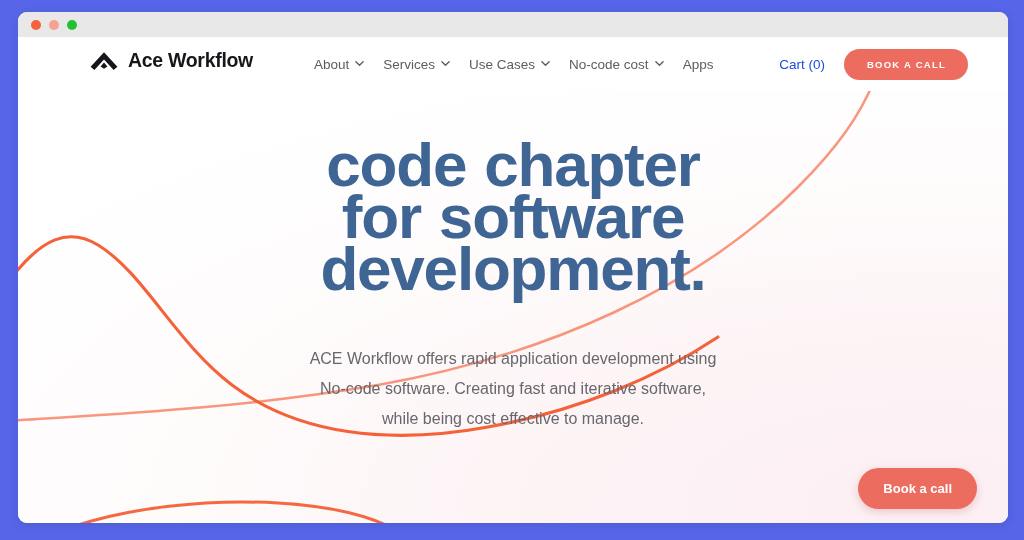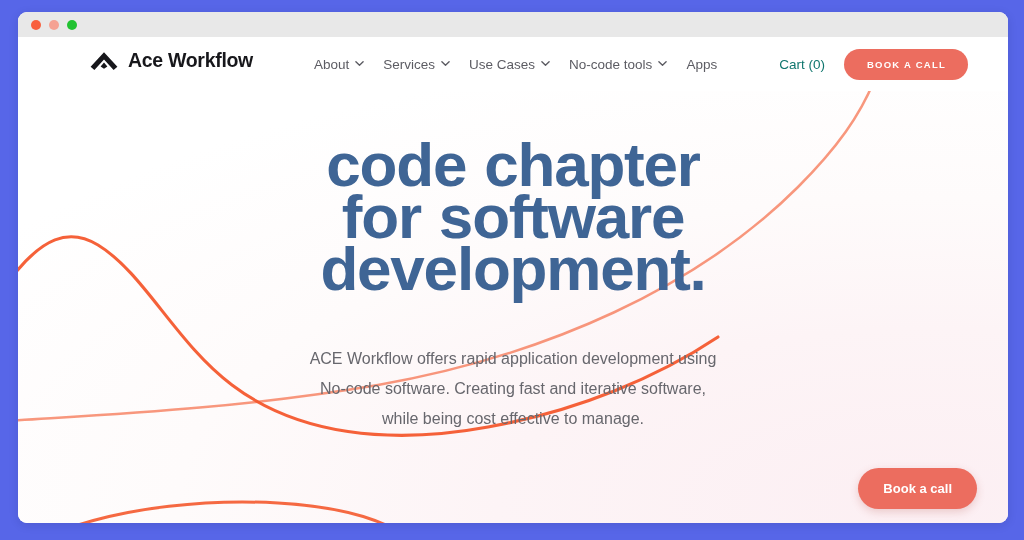--- a/index.html
+++ b/index.html
@@ -145,21 +145,21 @@
     position: absolute;
     right: 40px;
     top: 0;
     height: 54px;
     display: flex;
     align-items: center;
     gap: 19px;
   }
   #cart-link {
     font-size: 13.5px;
-    color: #0f766e;
+    color: #1d4ed8;
     white-space: nowrap;
     cursor: pointer;
   }
   #book-call-nav {
     background: #ec6d5f;
     color: #ffffff;
     font-size: 9.5px;
     font-weight: 700;
     letter-spacing: 1.25px;
     padding: 10px 22px 10px 23px;
@@ -274,21 +274,21 @@
           </div>
           <div class="nav-item">
             <span>Use Cases</span>
             <span class="chev">
               <svg width="9" height="9" viewBox="0 0 10 10">
                   <path d="M1 3 L5 7 L9 3" stroke="#5c5c63" stroke-width="1.5" fill="none" stroke-linecap="round" stroke-linejoin="round"></path>
                 </svg>
             </span>
           </div>
           <div class="nav-item">
-            <span>No-code tools</span>
+            <span>No-code cost</span>
             <span class="chev">
               <svg width="9" height="9" viewBox="0 0 10 10">
                   <path d="M1 3 L5 7 L9 3" stroke="#5c5c63" stroke-width="1.5" fill="none" stroke-linecap="round" stroke-linejoin="round"></path>
                 </svg>
             </span>
           </div>
           <div class="nav-item">
             <span>Apps</span>
           </div>
         </div>

